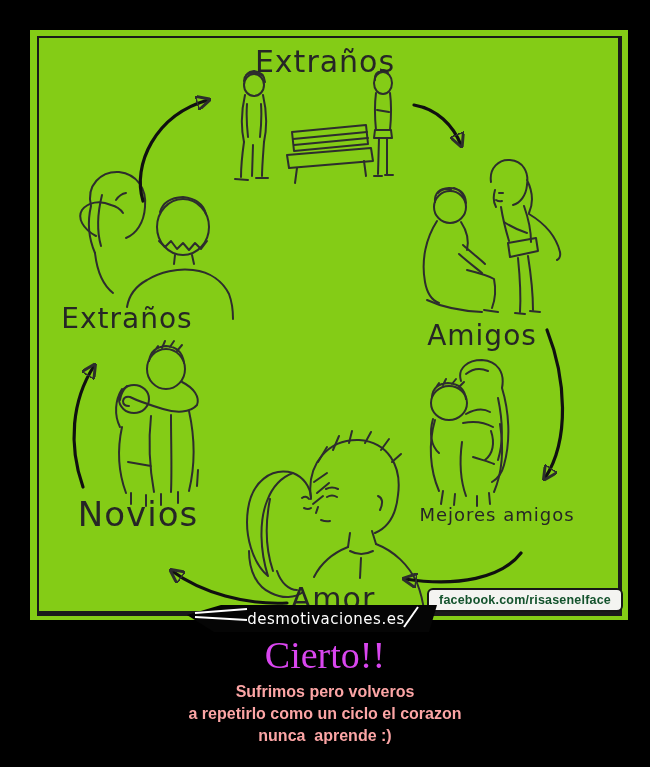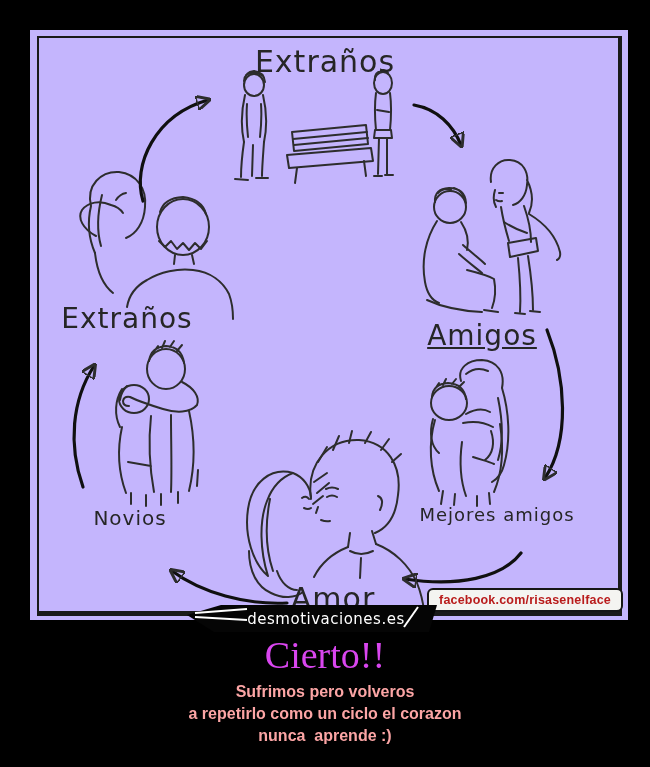--- a/index.html
+++ b/index.html
@@ -4,57 +4,57 @@
 <style>
   html,body{margin:0;padding:0;}
   body{
     width:650px;height:767px;position:relative;overflow:hidden;
     background:#000;
     font-family:"Liberation Sans","DejaVu Sans",sans-serif;
   }
   
   .poster{
     position:absolute;left:30px;top:30px;width:598px;height:590px;
-    background:#c4b5fd;
+    background:#84cc16;
   }
   .inner-frame{
     position:absolute;left:7px;top:6px;right:6px;bottom:4px;
     border-style:solid;border-color:#1a1a1a;
     border-width:2px 4px 5px 2px;
     pointer-events:none;z-index:4;
   }
   .sketch{position:absolute;left:0;top:0;z-index:2;}
   .sketch path,.sketch ellipse{fill:none;stroke:#2d2d2d;stroke-width:2;stroke-linecap:round;stroke-linejoin:round;}
   .sketch .arrow{stroke:#101010;stroke-width:3.2;}
   
   .stage-label{
     position:absolute;transform:translateX(-50%);
     font-family:"DejaVu Sans",sans-serif;color:#262626;
     white-space:nowrap;z-index:3;letter-spacing:1px;
   }
   #lbl-extranos{left:295px;top:14px;font-size:30px;}
   #lbl-termino {left:97px; top:272px;font-size:28px;}
-  #lbl-amigos  {left:452px;top:289px;font-size:28px;text-decoration:underline;}
+  #lbl-amigos  {left:452px;top:289px;font-size:28px;}
   #lbl-mejores {left:467px;top:474px;font-size:18px;}
-  #lbl-novios  {left:100px;top:464px;font-size:20px;margin-top:12px;}
+  #lbl-novios  {left:108px;top:464px;font-size:34px;}
   #lbl-amor    {left:303px;top:551px;font-size:30px;}
   
   .ribbon{position:absolute;left:183px;top:598px;width:262px;height:38px;z-index:6;}
   .ribbon text{
     font-family:"DejaVu Sans",sans-serif;font-size:15px;fill:#ffffff;
     text-anchor:middle;letter-spacing:0.5px;
   }
   
   .fb-tag{
     position:absolute;left:427px;top:588px;width:196px;height:24px;
     background:#f4f4f1;border:2px solid #161616;border-radius:6px;
     box-sizing:border-box;z-index:5;
     display:flex;align-items:center;justify-content:center;
     font-family:"Liberation Sans","DejaVu Sans",sans-serif;
-    font-size:12.5px;font-weight:bold;color:#b91c1c;letter-spacing:0.2px;
+    font-size:12.5px;font-weight:bold;color:#14532d;letter-spacing:0.2px;
     white-space:nowrap;
   }
   
   .caption-title{
     position:absolute;left:0;top:632px;width:650px;text-align:center;
     font-family:"Liberation Serif","DejaVu Serif",serif;
     font-size:38px;color:#d946ef;line-height:46px;
   }
   .caption-lines{
     position:absolute;left:0;top:681px;width:650px;text-align:center;

